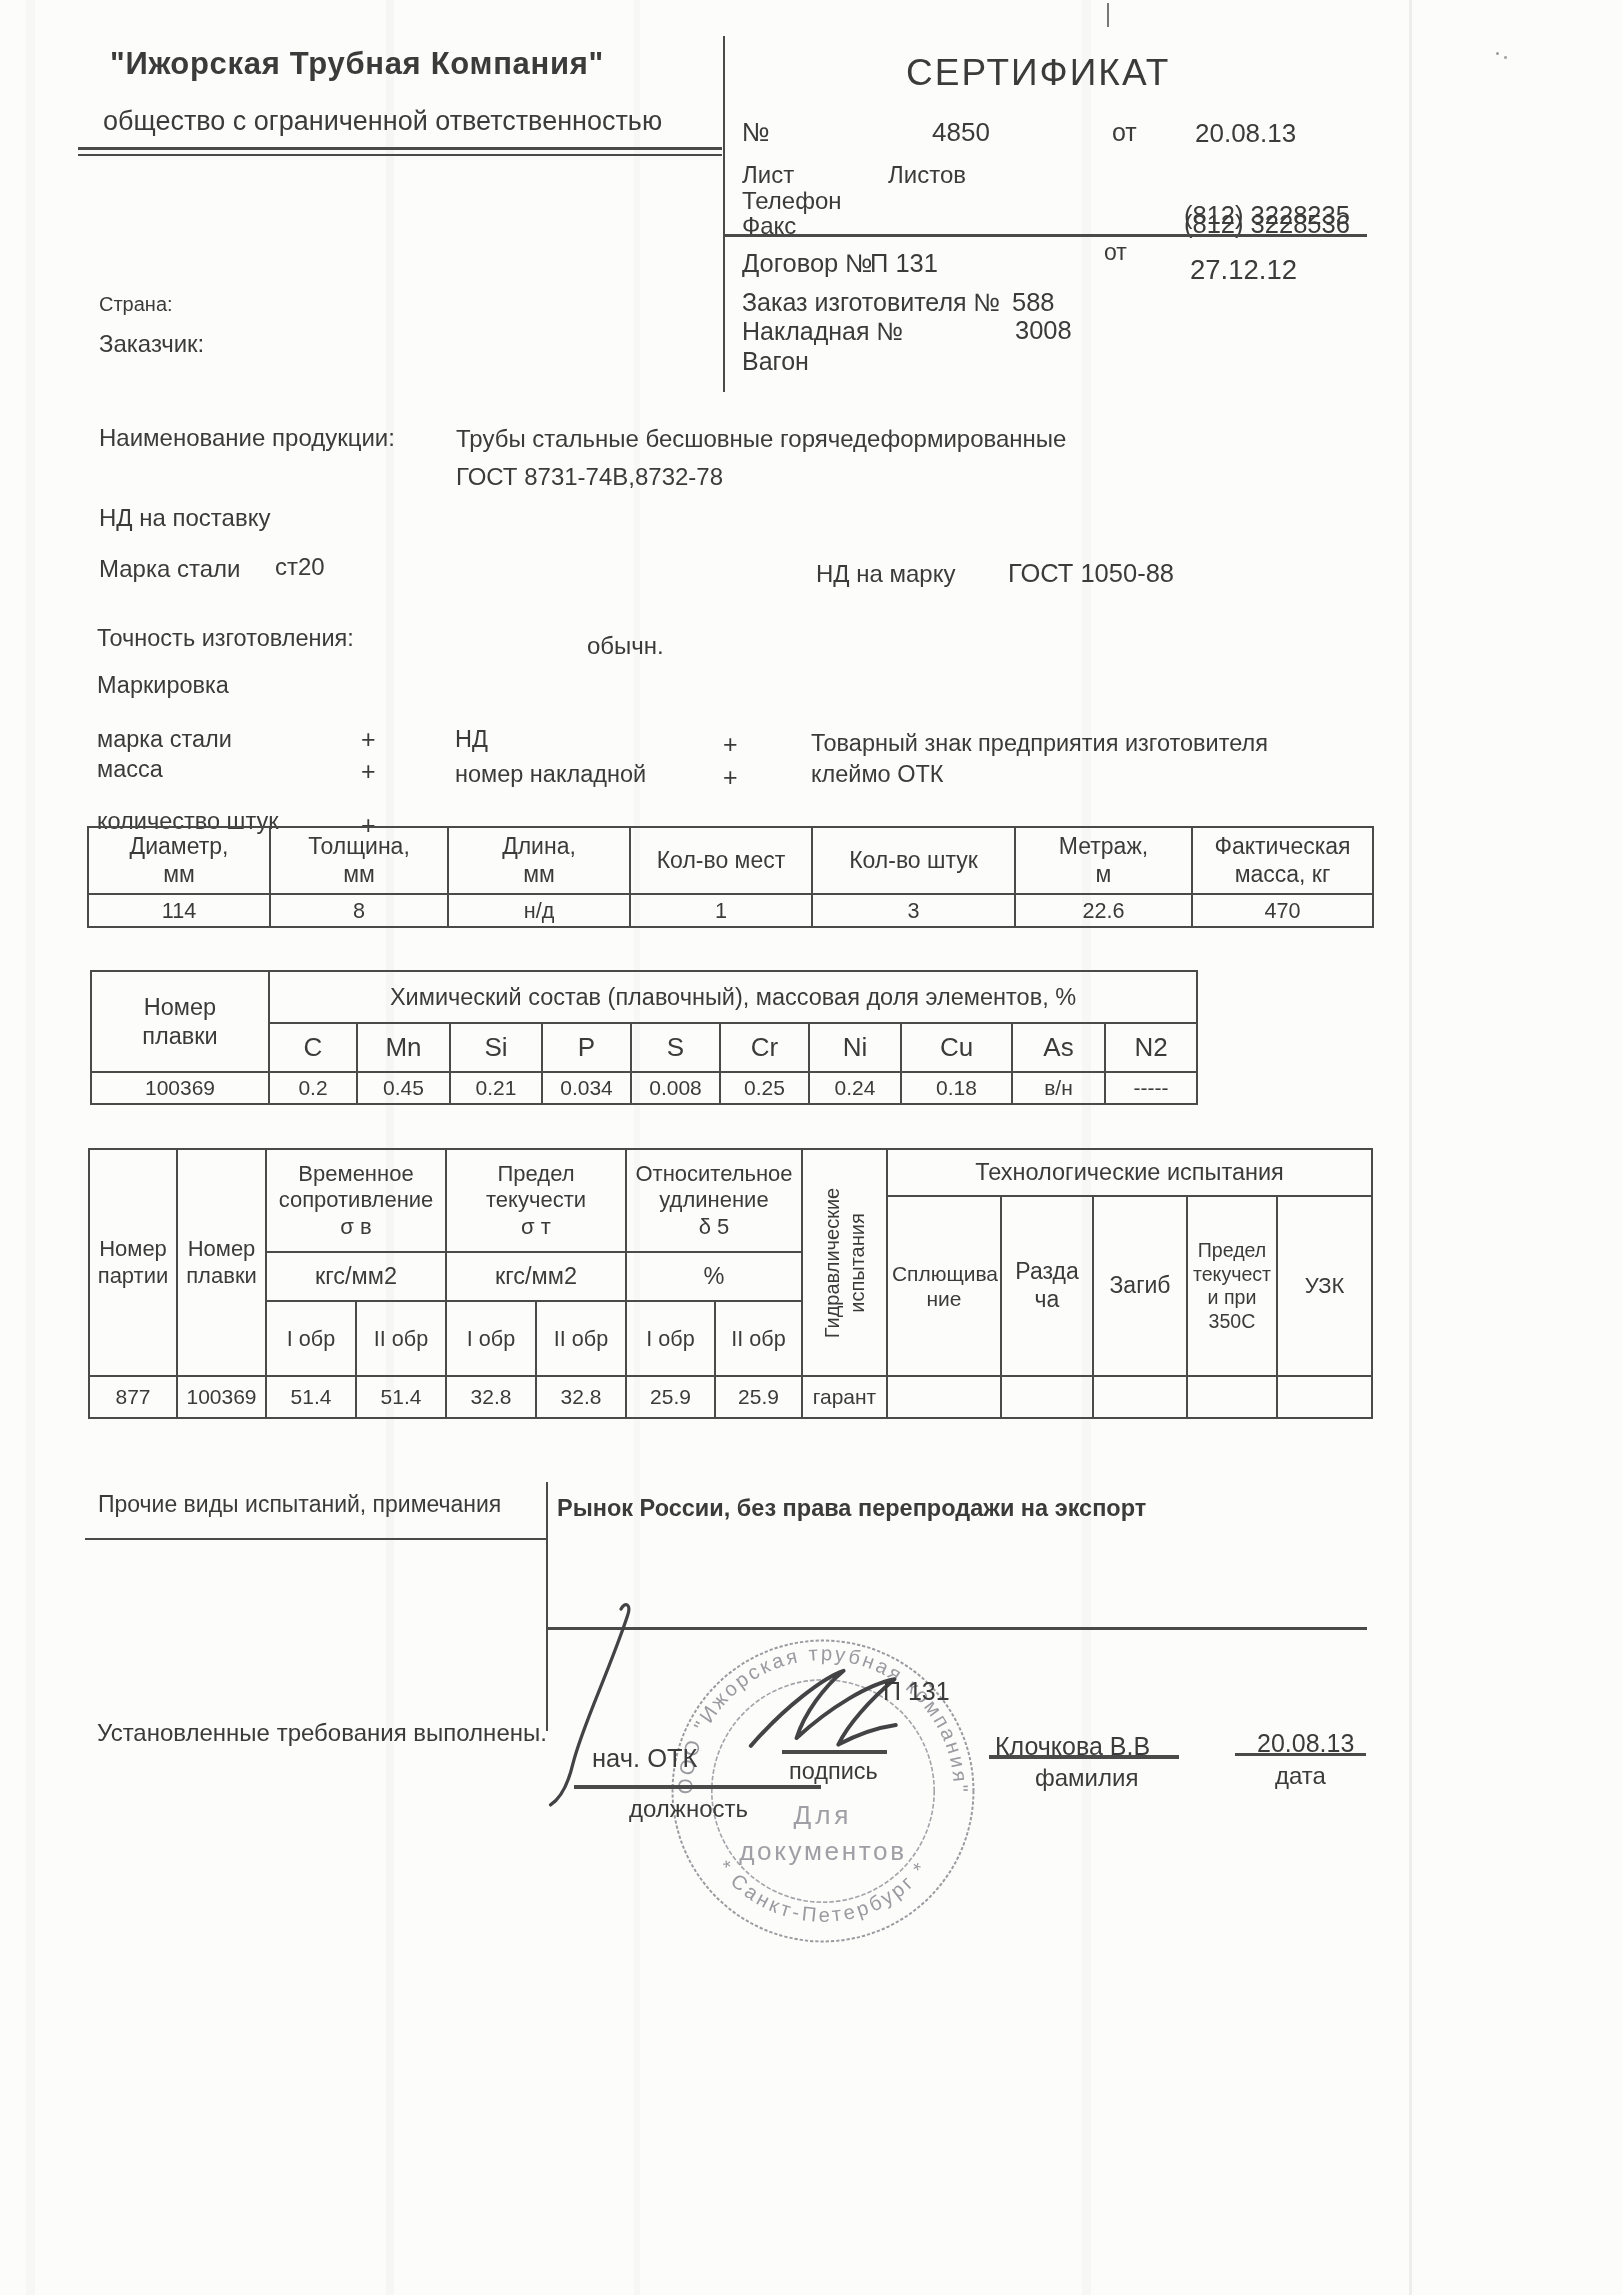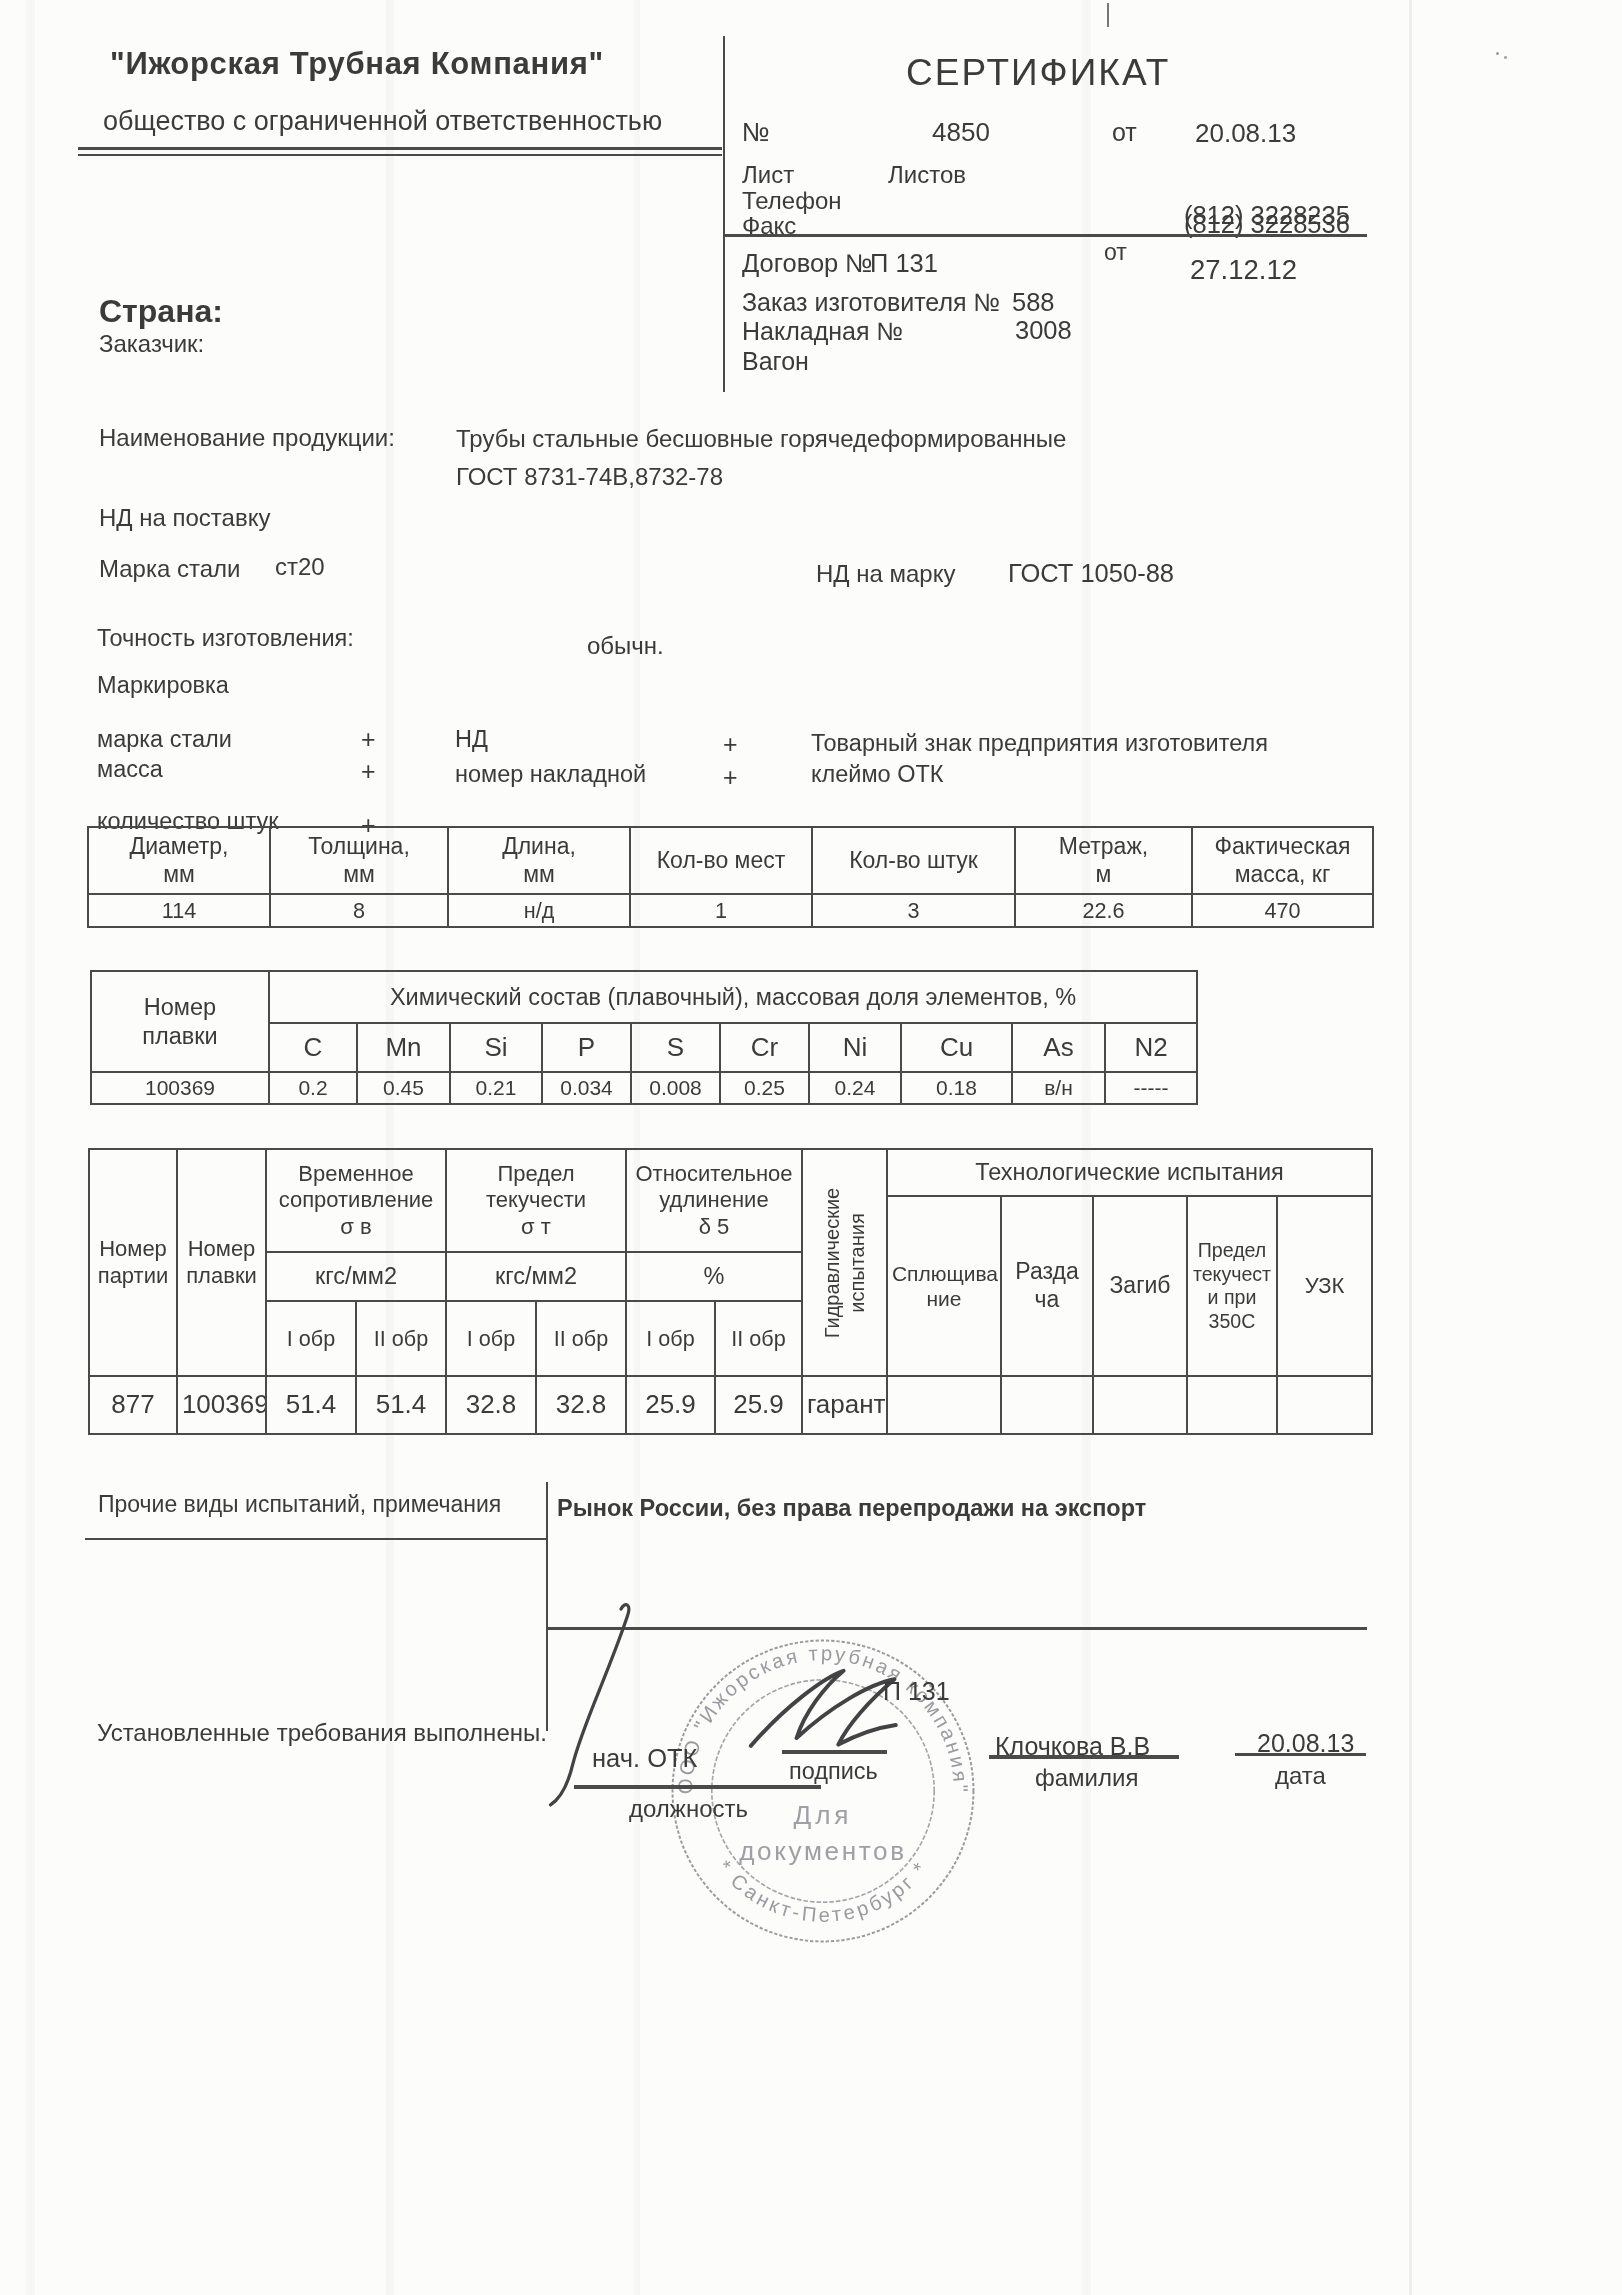--- a/index.html
+++ b/index.html
@@ -59,21 +59,21 @@
   <div class="t" style="left:742px;top:249px;font-size:25.5px;">Договор №</div>
   <div class="t" style="left:870px;top:249px;font-size:25.5px;">П 131</div>
   <div class="t" style="left:1104px;top:239px;font-size:23px;">от</div>
   <div class="t" style="left:1190px;top:254px;font-size:27.5px;">27.12.12</div>
   <div class="t" style="left:742px;top:288px;font-size:25px;">Заказ изготовителя №</div>
   <div class="t" style="left:1012px;top:288px;font-size:25.5px;">588</div>
   <div class="t" style="left:742px;top:317px;font-size:25px;">Накладная №</div>
   <div class="t" style="left:1015px;top:316px;font-size:25.5px;">3008</div>
   <div class="t" style="left:742px;top:347px;font-size:25px;">Вагон</div>
 
-  <div class="t" style="left:99px;top:293px;font-size:32px;font-weight:bold;">Страна:</div>
+  <div class="t" style="left:99px;top:293px;font-size:20px;">Страна:</div>
   <div class="t" style="left:99px;top:330px;font-size:24px;">Заказчик:</div>
 
   <div class="t" style="left:99px;top:424px;font-size:24px;">Наименование продукции:</div>
   <div class="t" style="left:456px;top:425px;font-size:24px;">Трубы стальные бесшовные горячедеформированные</div>
   <div class="t" style="left:456px;top:463px;font-size:24px;">ГОСТ 8731-74В,8732-78</div>
   <div class="t" style="left:99px;top:504px;font-size:24px;">НД на поставку</div>
   <div class="t" style="left:99px;top:555px;font-size:24px;">Марка стали</div>
   <div class="t" style="left:275px;top:553px;font-size:24px;">ст20</div>
   <div class="t" style="left:816px;top:560px;font-size:24px;">НД на марку</div>
   <div class="t" style="left:1008px;top:559px;font-size:25.5px;">ГОСТ  1050-88</div>
@@ -244,21 +244,21 @@
       <td colspan="2">%</td>
     </tr>
     <tr style="height:75px;font-size:21.6px;">
       <td>I обр</td>
       <td>II обр</td>
       <td>I обр</td>
       <td>II обр</td>
       <td>I обр</td>
       <td>II обр</td>
     </tr>
-    <tr style="height:58px;font-size:26px;">
+    <tr style="height:42px;font-size:21px;">
       <td class="dleft">877</td>
       <td class="dleft">100369</td>
       <td class="dleft">51.4</td>
       <td class="dleft">51.4</td>
       <td class="dleft">32.8</td>
       <td class="dleft">32.8</td>
       <td class="dleft">25.9</td>
       <td class="dleft">25.9</td>
       <td class="dleft">гарант</td>
       <td></td>

